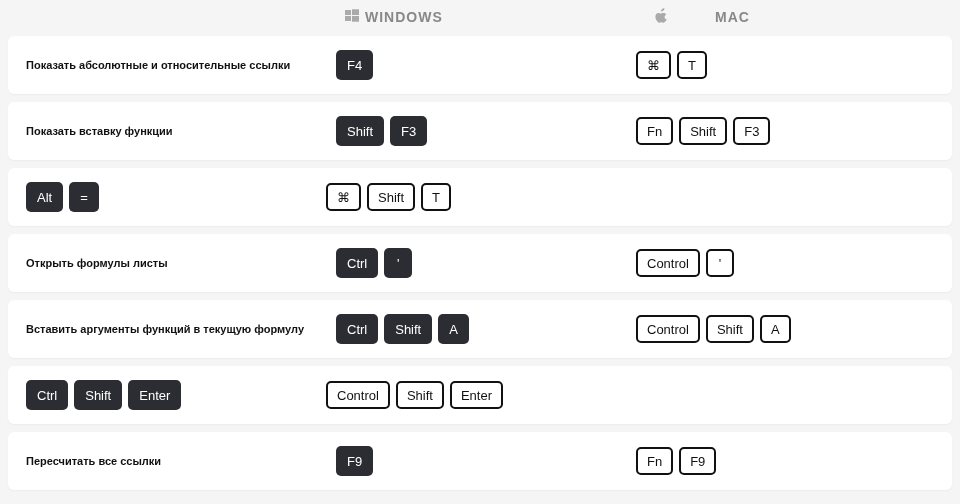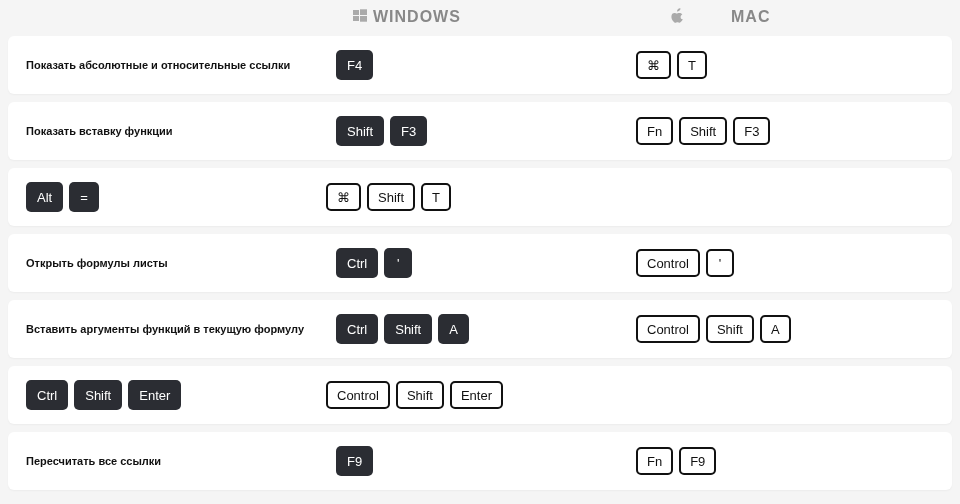--- a/index.html
+++ b/index.html
@@ -14,24 +14,23 @@
     display: flex;
     padding: 8px 0 10px 0;
     align-items: center;
   }
   .header-spacer { width: 345px; }
   .header-col {
     display: flex;
     align-items: center;
     gap: 6px;
     color: #888;
-    font-size: 16px;
+    font-size: 14px;
     font-weight: 600;
     letter-spacing: 1px;
-    margin-left: 8px;
   }
   .header-win { width: 310px; }
   .header-mac { flex: 1; gap: 47px; }
   .icon-win, .icon-mac {
     display: inline-block;
     font-size: 14px;
     color: #aaa;
   }
   .row {
     background: #fff;

